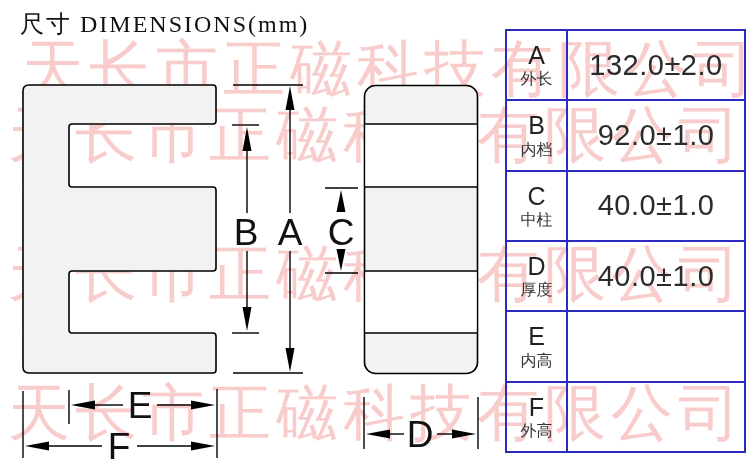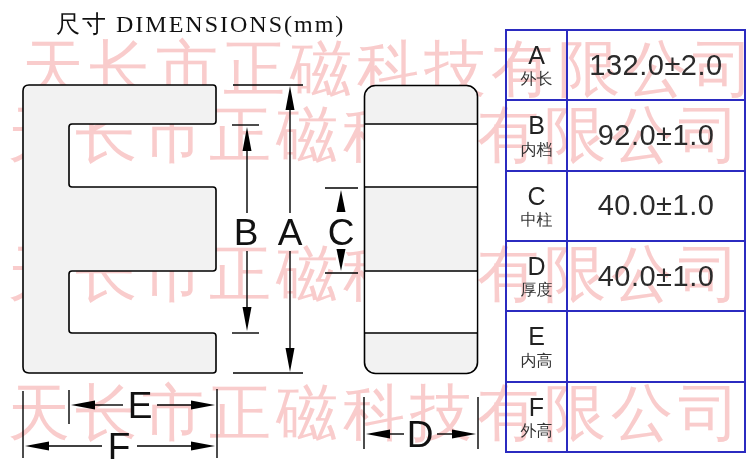--- a/index.html
+++ b/index.html
@@ -17,21 +17,20 @@
   #wm1{top:36px;left:22px;}
   #wm2{top:102px;left:8px;}
   #wm3{top:241px;left:8px;}
   #wm4{top:380px;left:8px;}
   
   .page-title{
     position:absolute;z-index:3;top:8px;left:20px;
     font-family:"Liberation Serif",serif;
     font-size:24px;letter-spacing:2px;color:#111;
     white-space:nowrap;
-    margin-left:36px;
   }
   
   .drawing{position:absolute;z-index:2;top:0;left:0;}
   .dim-label{
     font-family:"Liberation Sans",sans-serif;
     font-size:37px;fill:#111;
   }
   
   .dim-table{
     position:absolute;z-index:2;top:29px;left:505px;

